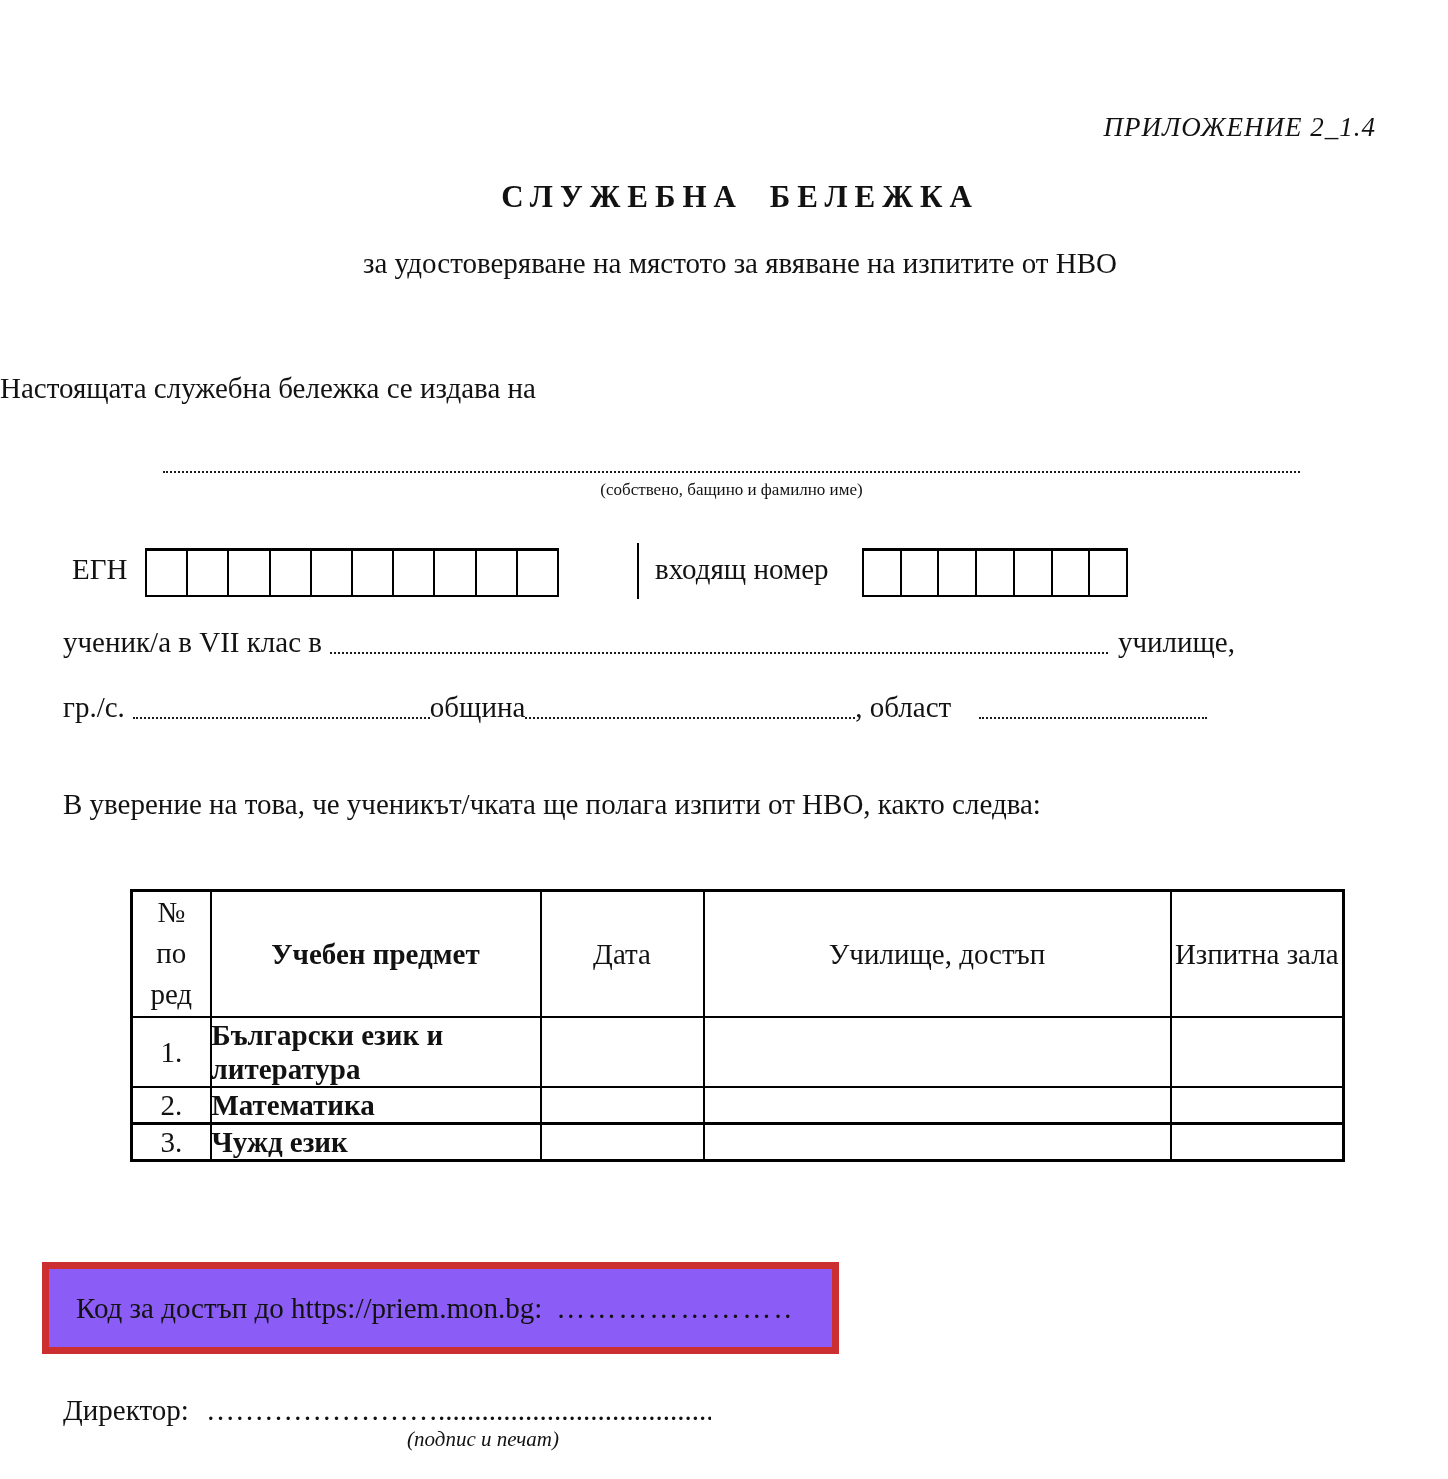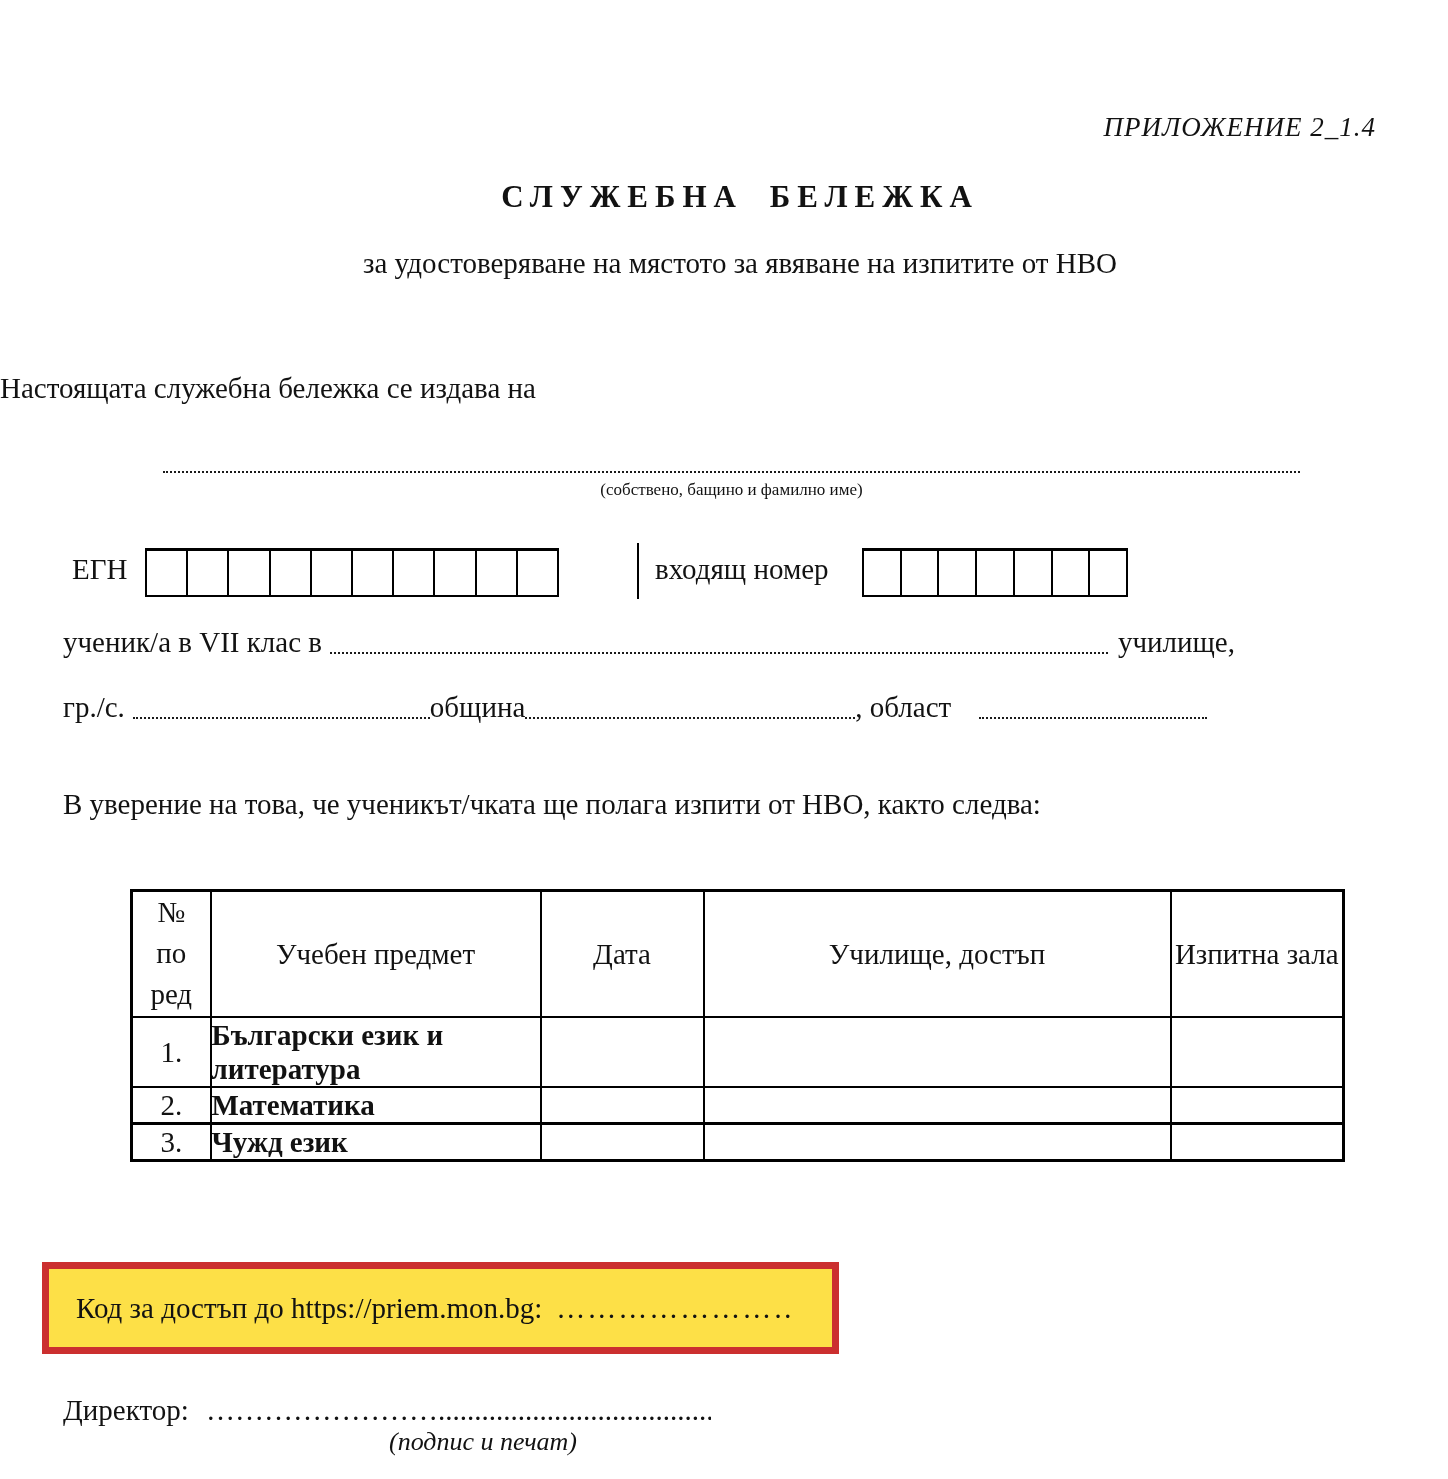--- a/index.html
+++ b/index.html
@@ -101,21 +101,21 @@
     border:2px solid #000;
     padding:0;
     overflow:hidden;
   }
   table.exam th {
     font-weight:normal;
     text-align:center;
     vertical-align:middle;
     line-height:38px;
   }
-  table.exam th.th-bold { font-weight:normal; }
+  table.exam th.th-bold { font-weight:bold; }
   table.exam th.num-col { white-space:pre-line; line-height:41px; }
   tr.hdr-row  { height:126px; }
   tr.data-row-1 { height:70px; }
   tr.data-row-2 { height:34px; }
   tr.data-row-3 { height:34px; }
   tr.thick-bottom th, tr.thick-bottom td { border-bottom:3px solid #000; }
   td.num { text-align:center; vertical-align:middle; line-height:32px; }
   td.subject {
     font-weight:bold;
     padding-left:10px;
@@ -126,21 +126,21 @@
 
   
   .access-box {
     top:1262px; left:42px;
     width:756px; height:78px;
     border:7px solid #cb2f2f;
     display:flex;
     align-items:center;
     padding-left:27px;
     box-sizing:content-box;
-    background:#fde047;
+    background:#8b5cf6;
   }
   .access-dots {
     display:inline-block;
     width:238px;
     margin-left:14px;
     overflow:hidden;
     white-space:nowrap;
     letter-spacing:2px;
   }
 
@@ -151,21 +151,21 @@
     width:505px;
     margin-left:10px;
     overflow:hidden;
     white-space:nowrap;
     vertical-align:bottom;
   }
   .signature-caption {
     top:1427px; left:298px; width:370px;
     text-align:center;
     font-style:italic;
-    font-size:26px;
+    font-size:21px;
   }
 </style>
 </head>
 <body>
 
 <div class="page">
 
   <div class="abs annex">ПРИЛОЖЕНИЕ 2_1.4</div>
 
   <div class="abs doc-subtitle">за удостоверяване на мястото за явяване на изпитите от НВО</div>

